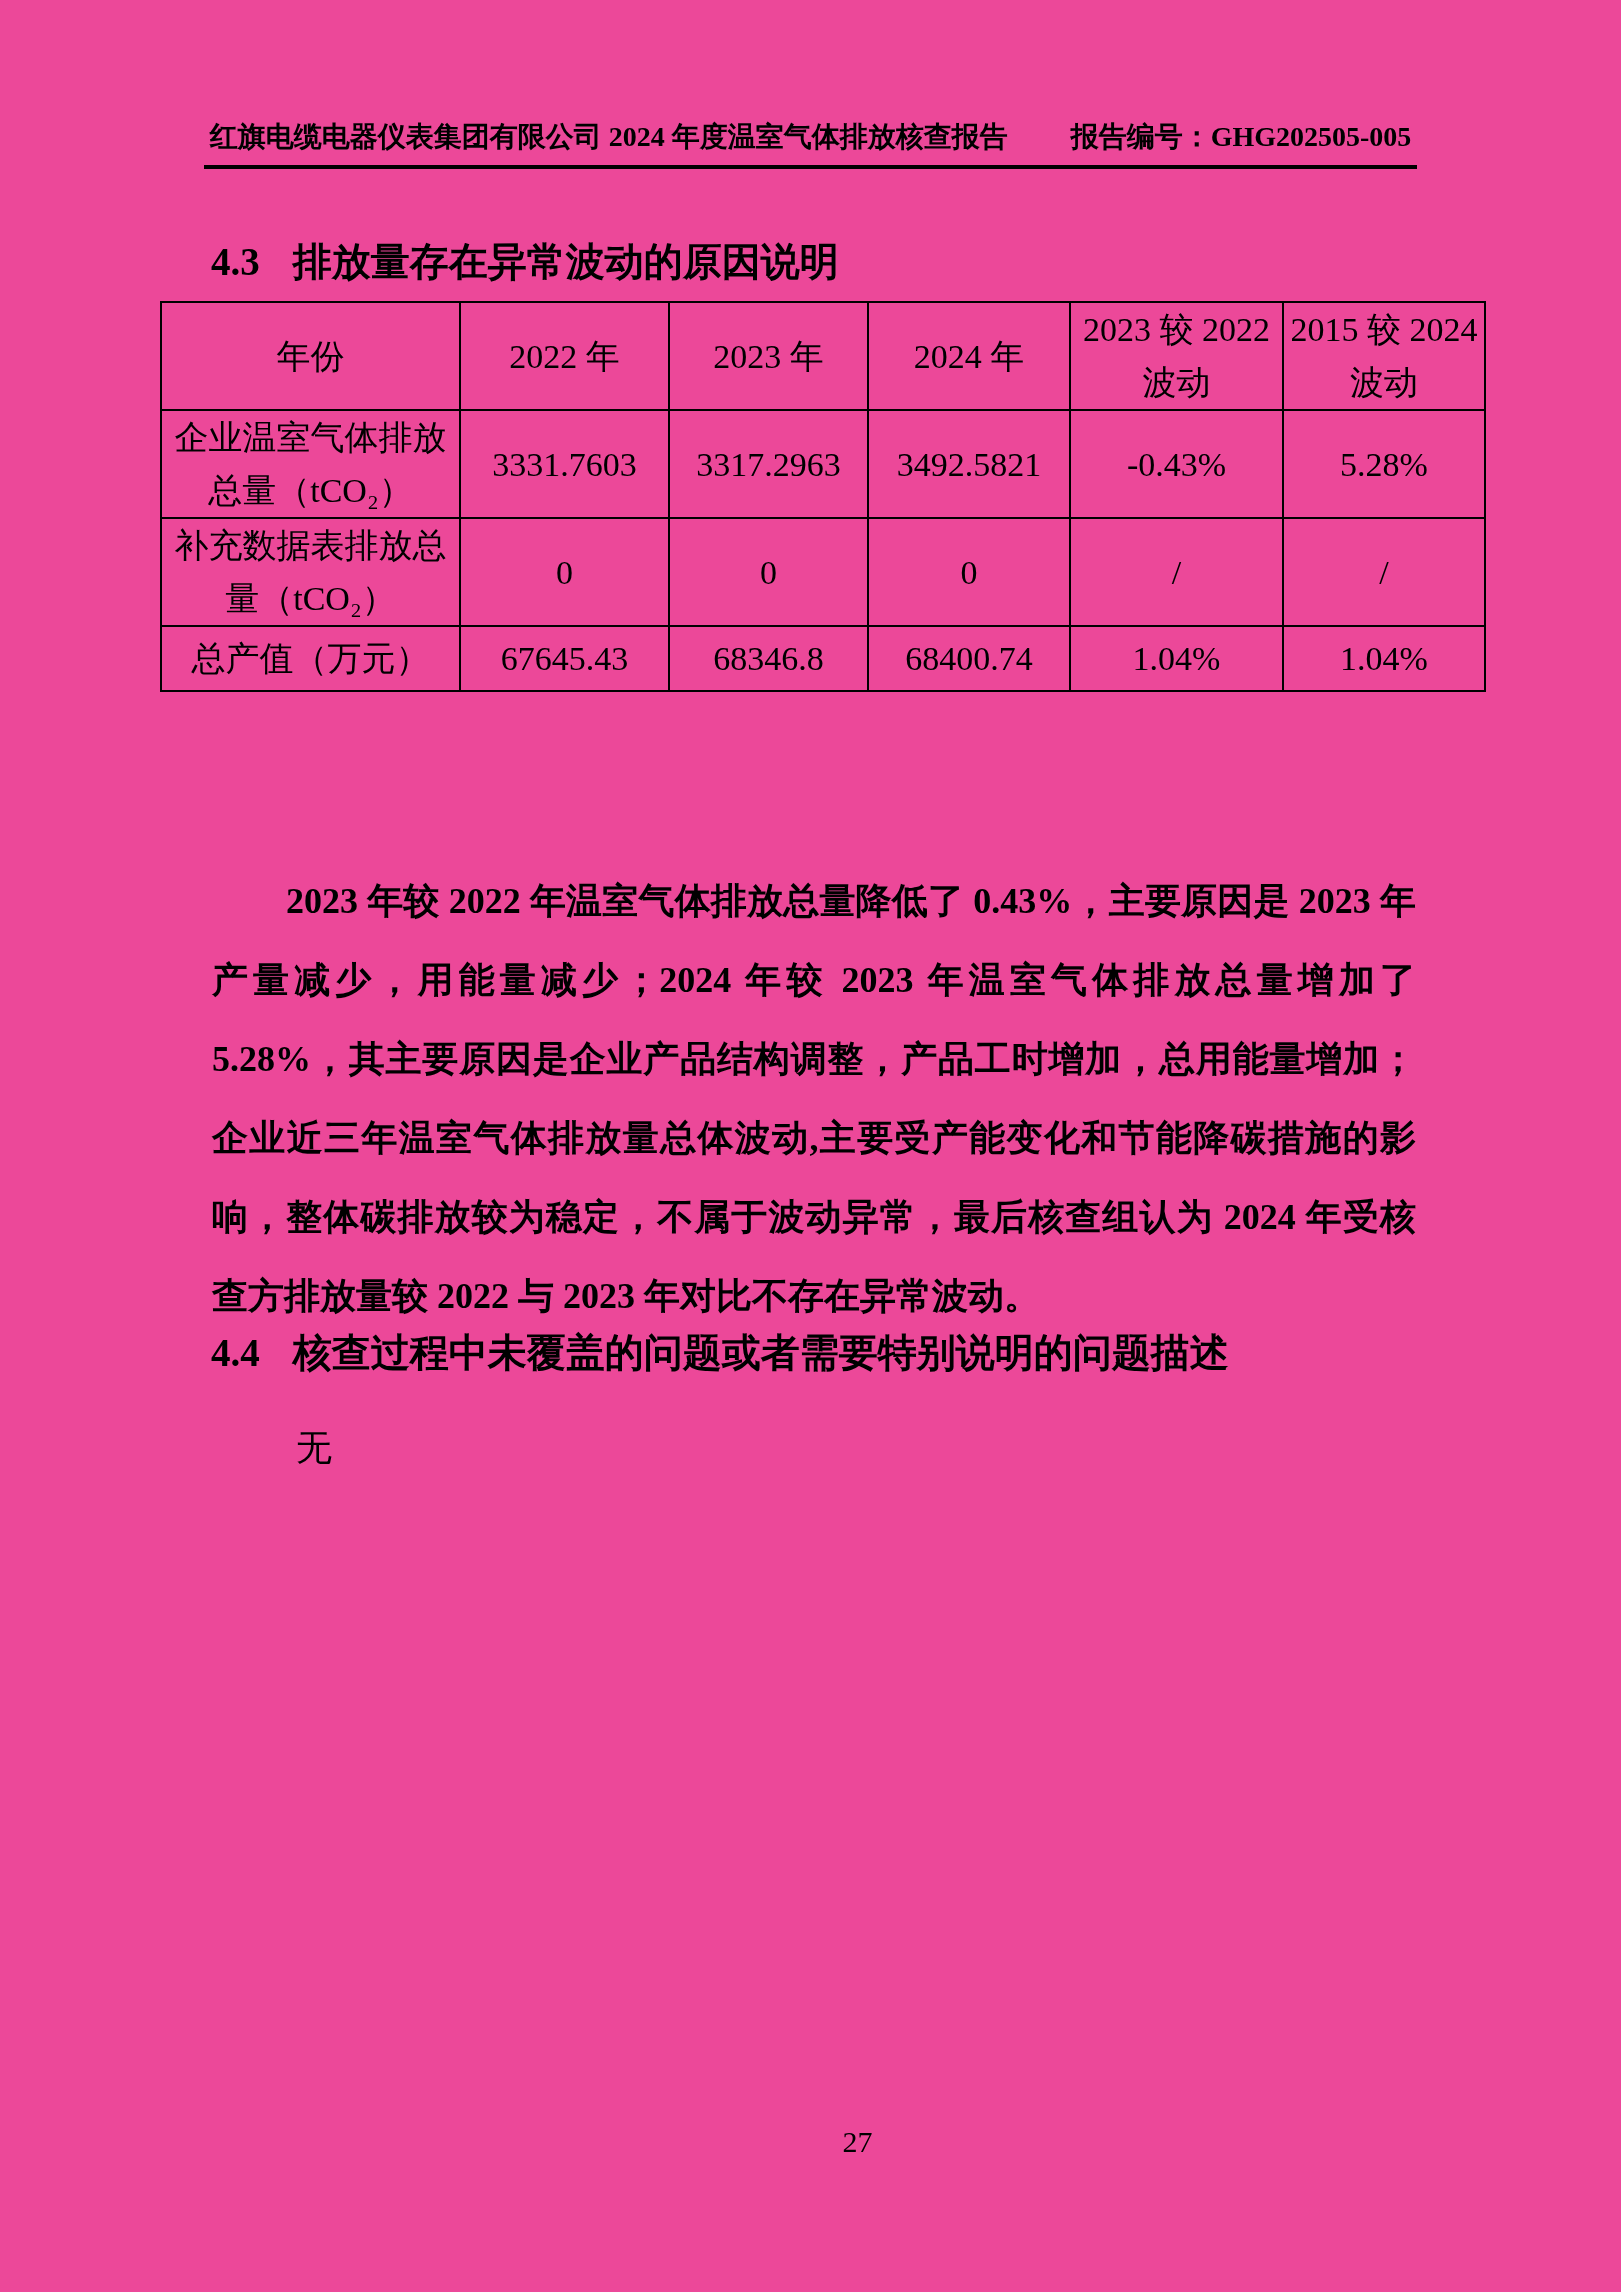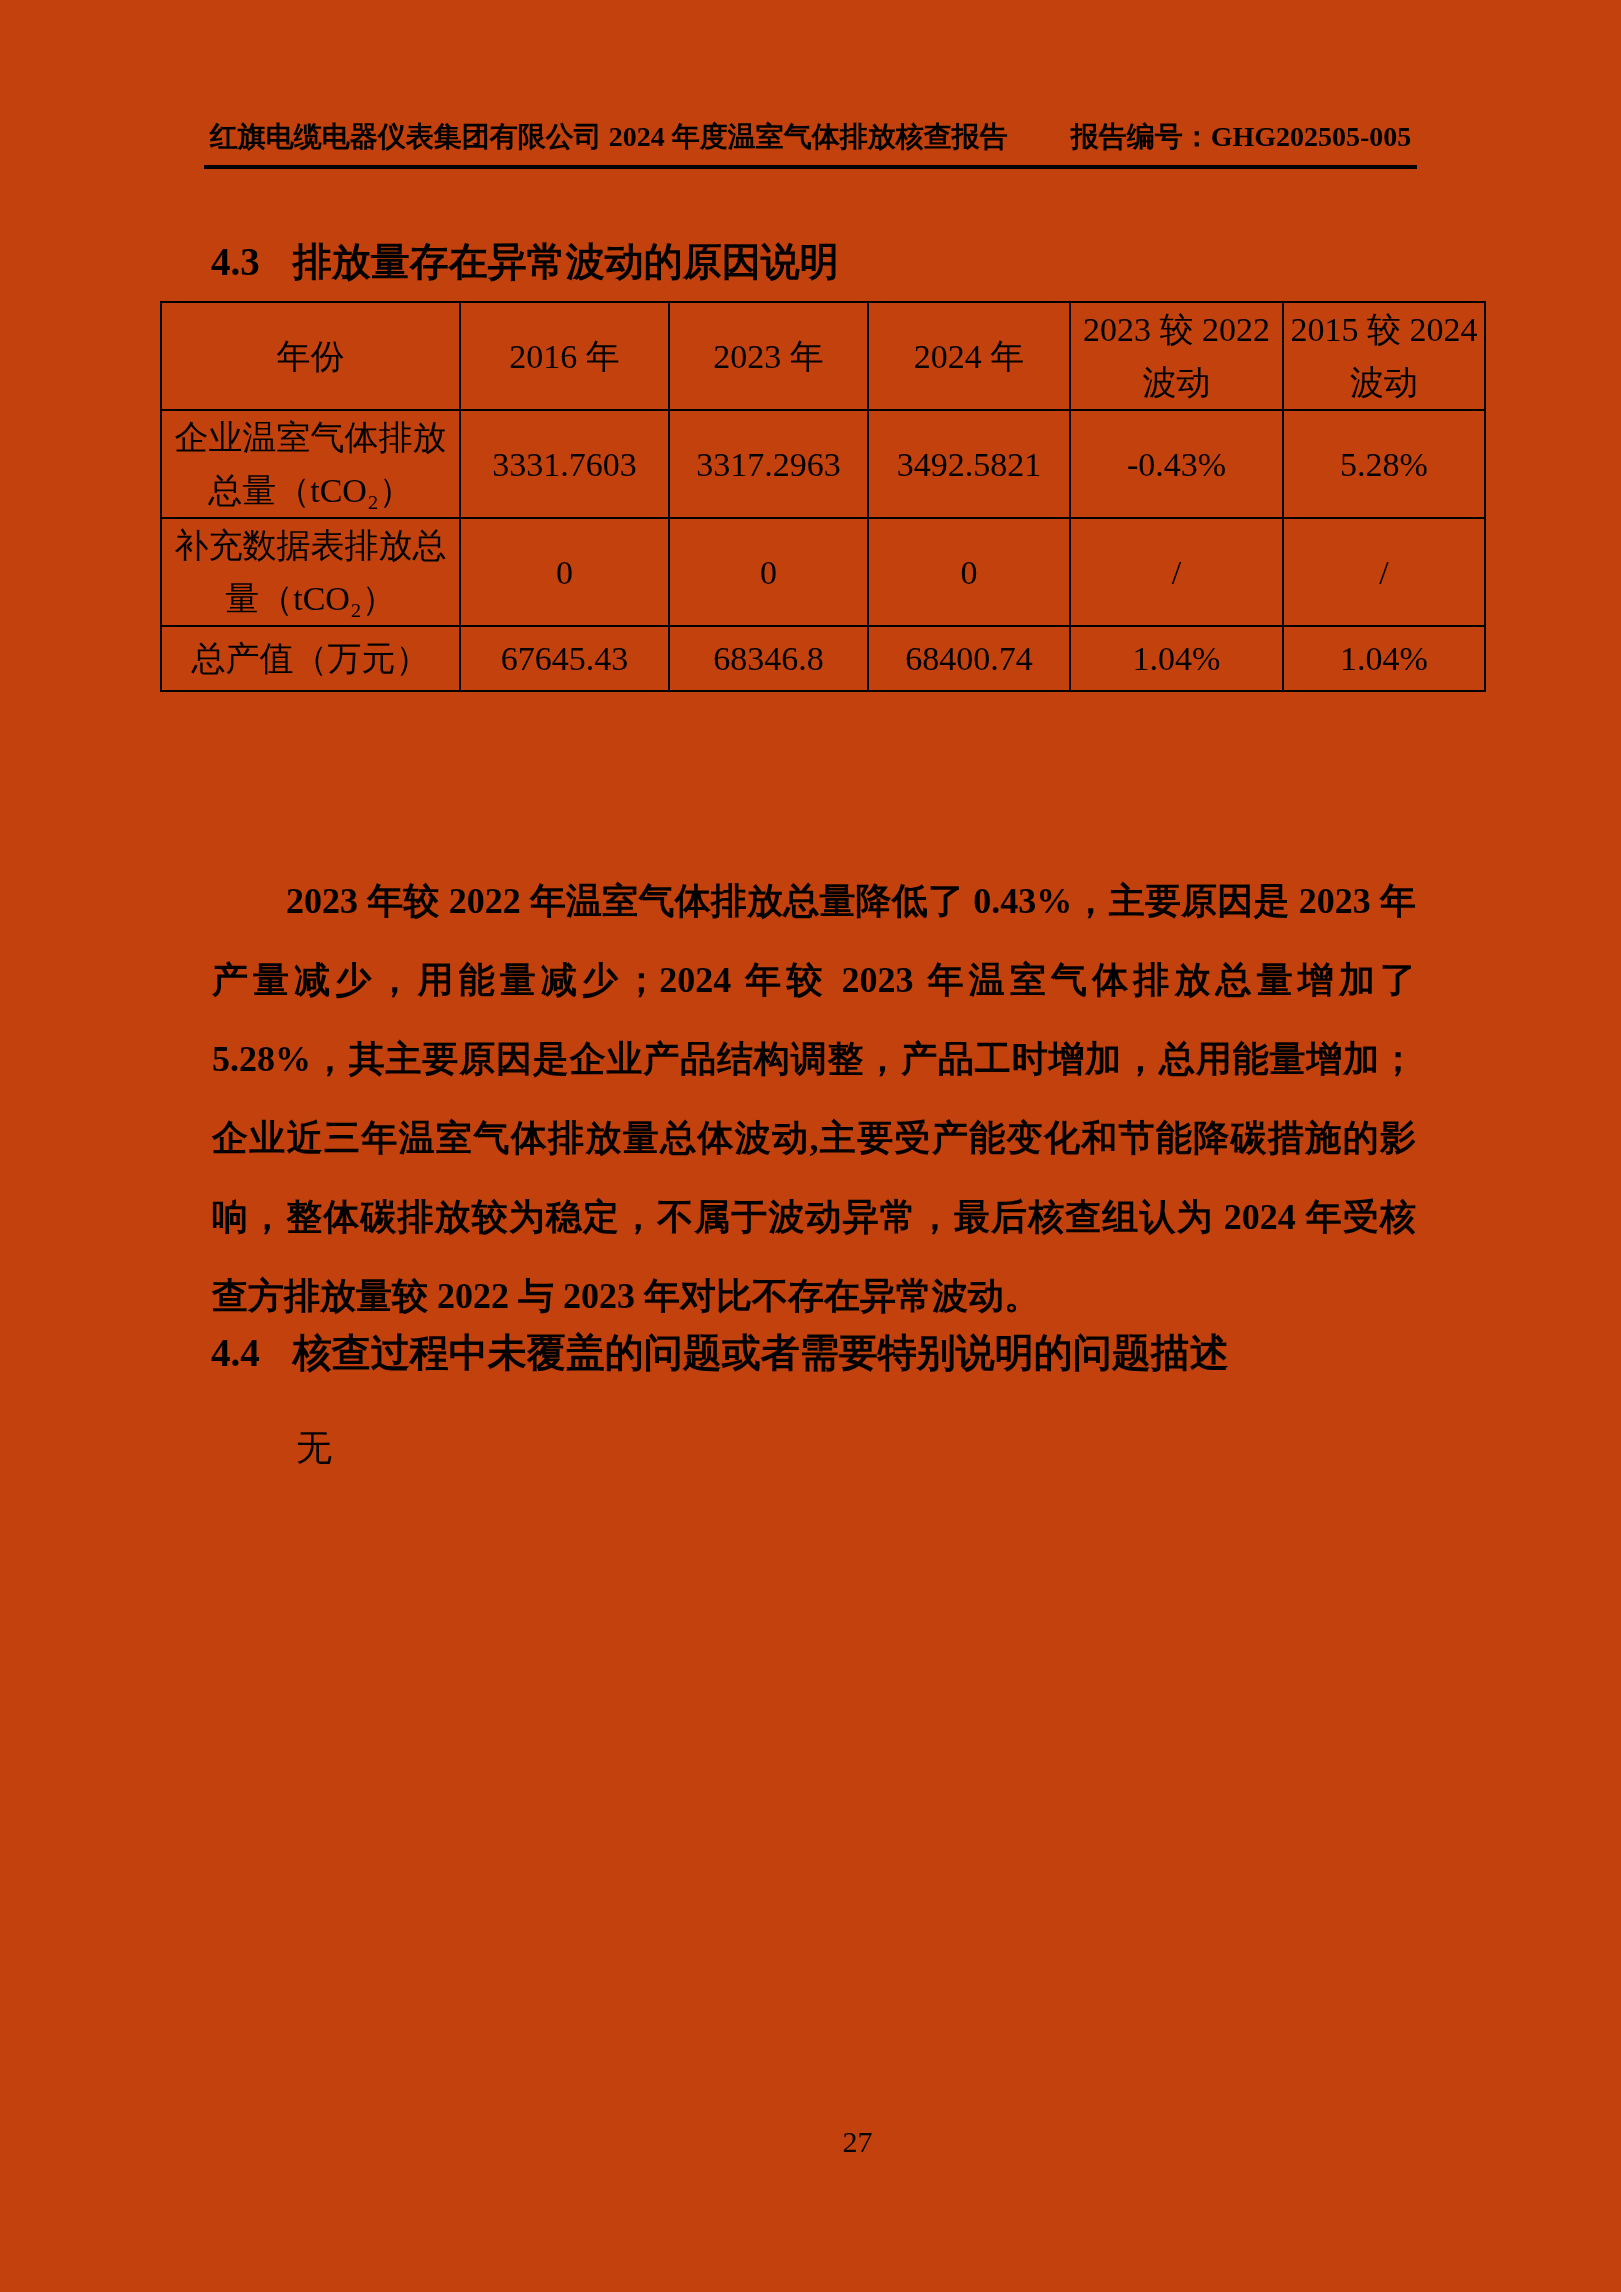--- a/index.html
+++ b/index.html
@@ -5,21 +5,21 @@
   html, body {
     margin: 0;
     padding: 0;
     background: #e8e8e8;
   }
   .doc {
     position: relative;
     width: 1621px;
     height: 2293px;
     margin: 0 auto;
-    background: #c2410c;
+    background: #ec4899;
     color: #000000;
     font-family: "Liberation Serif", "DejaVu Serif", serif;
     overflow: hidden;
   }
 
   
   .header-wrap {
     position: absolute;
     top: 118px;
     left: 0;
@@ -128,21 +128,21 @@
       <col style="width:299px">
         <col style="width:209px">
         <col style="width:199px">
       <col style="width:202px">
         <col style="width:213px">
         <col style="width:202px">
     </colgroup>
     <tbody>
       <tr>
         <td>年份</td>
-        <td>2016 年</td>
+        <td>2022 年</td>
         <td>2023 年</td>
         <td>2024 年</td>
         <td>2023 较 2022
 波动</td>
         <td>2015 较 2024
 波动</td>
       </tr>
       <tr>
         <td>企业温室气体排放
 总量（tCO₂）</td>

